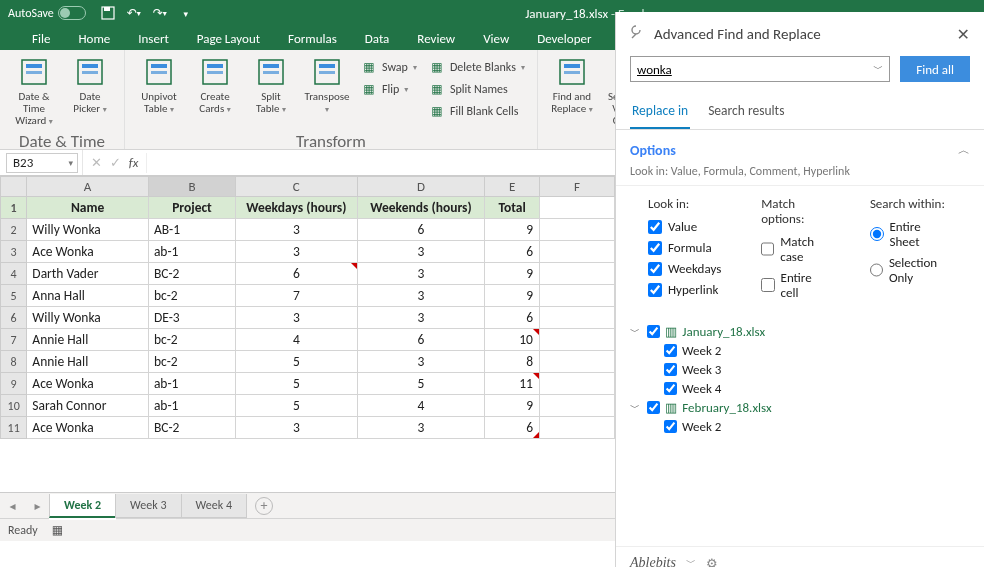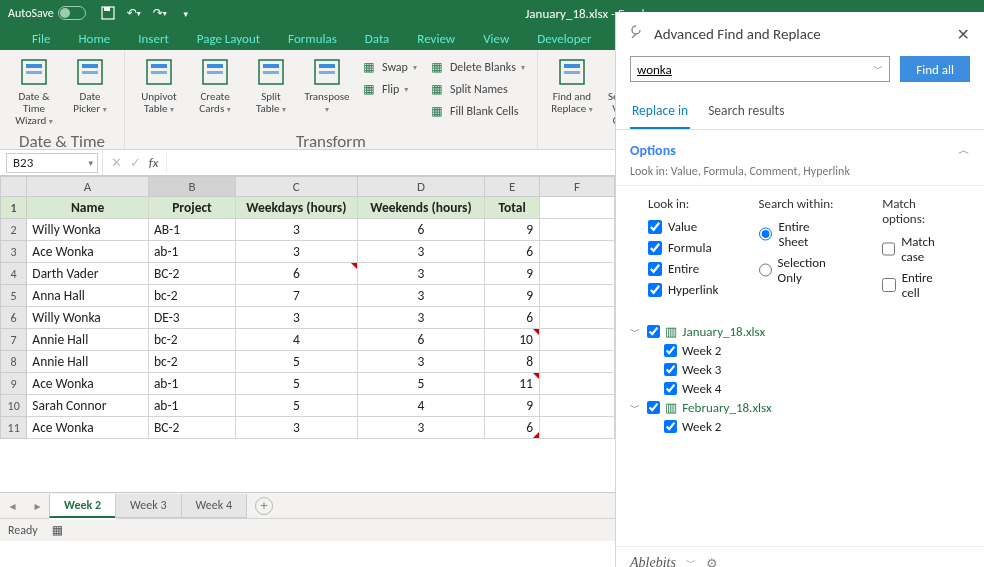--- a/index.html
+++ b/index.html
@@ -10,38 +10,38 @@
 .autosave { display:flex; align-items:center; gap:4px; }
 .toggle-off { width:28px; height:14px; border:1px solid #9ccbb2; border-radius:7px; position:relative; }
 .toggle-off::before { content:""; width:10px; height:10px; background:#9ccbb2; border-radius:50%; position:absolute; left:1px; top:1px; }
 .qat { display:flex; align-items:center; gap:10px; margin-left:14px; }
 .qat-icon { width:16px; height:16px; display:inline-flex; align-items:center; justify-content:center; color:#fff; }
 .title-center { flex:1; text-align:center; font-size:13px; }
 .title-center .suffix { color:#c6e4d4; }
 
 
 .tabs { height:24px; background:#217346; display:flex; align-items:flex-end; padding-left:18px; }
-.tab { color:#5eead4; padding:4px 14px; cursor:pointer; font-size:13px; }
+.tab { color:#ffffff; padding:4px 14px; cursor:pointer; font-size:13px; }
 
 
 .ribbon { height:100px; background:#f3f2f1; border-bottom:1px solid #d4d4d4; display:flex; position:relative; }
 .group { display:flex; flex-direction:column; align-items:center; border-right:1px solid #e1e1e1; padding:4px 6px 2px; }
 .group-body { display:flex; align-items:flex-start; flex:1; }
 .group-label { font-size:17px; color:#666; text-align:center; height:16px; }
 .bigbtn { display:flex; flex-direction:column; align-items:center; justify-content:flex-start; padding:2px 4px; width:56px; gap:3px; }
 .bigbtn .ico { width:32px; height:32px; display:flex; align-items:center; justify-content:center; color:#217346; }
 .bigbtn .lbl { font-size:11px; color:#444; text-align:center; line-height:12px; }
 .smallstack { display:flex; flex-direction:column; gap:0px; padding:2px 4px; }
 .smallbtn { display:flex; align-items:center; gap:5px; font-size:12px; color:#444; height:22px; padding:0 2px; }
 .smallbtn .ico { width:16px; height:16px; display:flex; align-items:center; justify-content:center; color:#217346; }
 .ribbon-scroll { position:absolute; right:0; top:0; width:10px; bottom:0; background:#e8e8e8; display:flex; flex-direction:column; justify-content:space-between; align-items:center; font-size:9px; color:#666; padding:2px 0; }
 
 
 .fbar { height:26px; border-bottom:1px solid #ccc; display:flex; align-items:center; background:#fff; }
-.namebox { width:92px; border:1px solid #ccc; margin:3px 4px 3px 6px; height:20px; display:flex; align-items:center; padding:0 6px; font-size:13px; position:relative; }
+.namebox { width:72px; border:1px solid #ccc; margin:3px 4px 3px 6px; height:20px; display:flex; align-items:center; padding:0 6px; font-size:13px; position:relative; }
 .namebox::after { content:"▾"; position:absolute; right:4px; font-size:9px; color:#777; }
 .fx-btns { display:flex; align-items:center; gap:8px; padding:0 8px; color:#999; border-left:1px solid #e6e6e6;height:100%;}
 .fx-btns .fx { font-style:italic; color:#555; }
 .fbar-input { flex:1; border:none; height:20px; padding:0 4px; font-size:13px; border-left:1px solid #eee; margin-right:2px; }
 
 
 .main { display:flex; height:342px; }
 .left { width:615px; display:flex; flex-direction:column; background:#fff; }
 
 
@@ -446,54 +446,54 @@
           <label class="chk">
             <input type="checkbox" checked="" style="">
             <span>Value</span>
           </label>
           <label class="chk">
             <input type="checkbox" checked="" style="">
             <span>Formula</span>
           </label>
           <label class="chk">
             <input type="checkbox" checked="" style="">
-            <span>Entire</span>
+            <span>Weekdays</span>
           </label>
           <label class="chk">
             <input type="checkbox" checked="" style="">
             <span>Hyperlink</span>
+          </label>
+        </div>
+    </div>
+    <div class="col">
+      <h5>Match options:</h5>
+      <div id="match">
+          <label class="chk">
+            <input type="checkbox" style="">
+            <span>Match case</span>
+          </label>
+          <label class="chk">
+            <input type="checkbox" style="">
+            <span>Entire cell</span>
           </label>
         </div>
     </div>
     <div class="col">
       <h5>Search within:</h5>
       <div id="searchwithin">
           <label class="rad">
             <input type="radio" name="sw" checked="" style="">
             <span>Entire Sheet</span>
           </label>
           <label class="rad">
             <input type="radio" name="sw" style="">
             <span>Selection Only</span>
           </label>
         </div>
     </div>
-    <div class="col">
-      <h5>Match options:</h5>
-      <div id="match">
-          <label class="chk">
-            <input type="checkbox" style="">
-            <span>Match case</span>
-          </label>
-          <label class="chk">
-            <input type="checkbox" style="">
-            <span>Entire cell</span>
-          </label>
-        </div>
-    </div>
   </div>
   <div class="tree" id="tree">
       <div class="tree-row">
         <span class="tw">﹀</span>
         <input type="checkbox" checked="" style="">
         <span style="color:#217346">▥</span>
         <span class="link">January_18.xlsx</span>
       </div>
       <div class="tree-row child">
         <input type="checkbox" checked="" style="">

